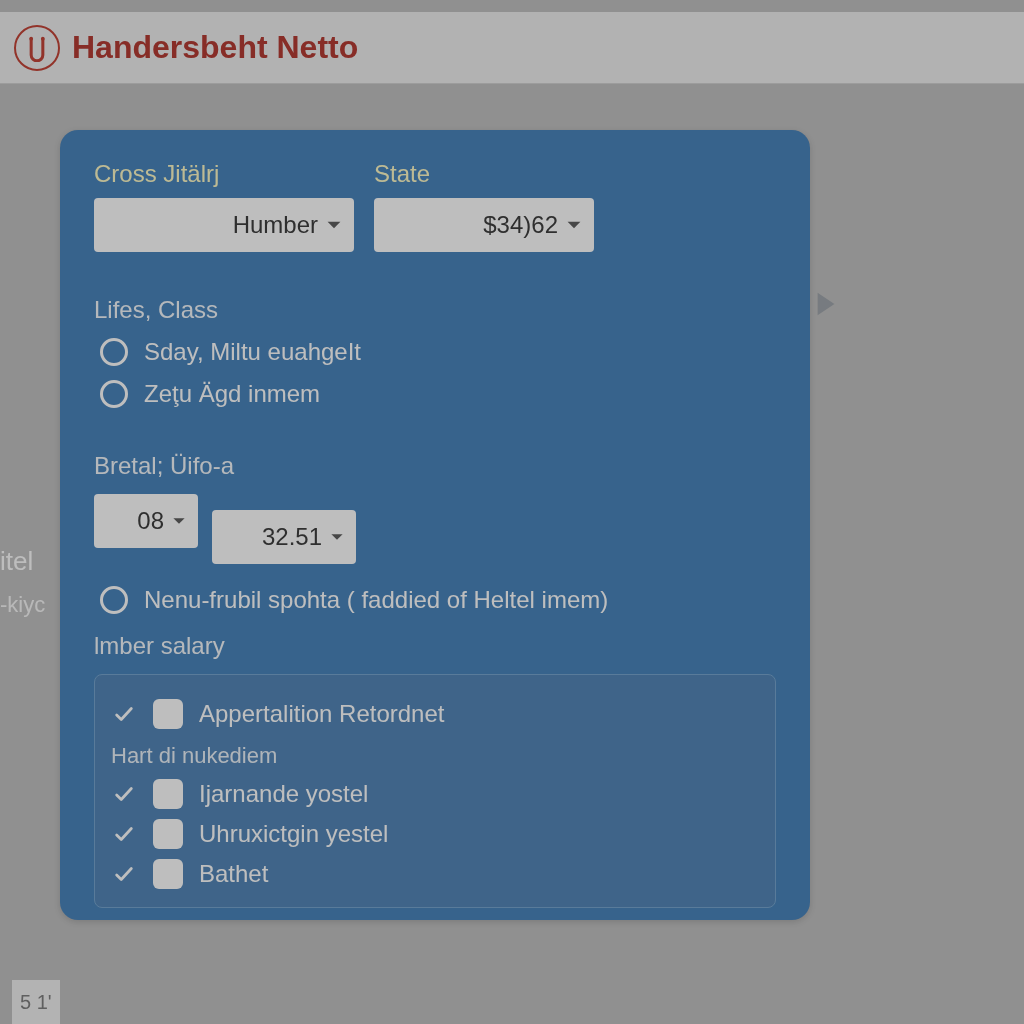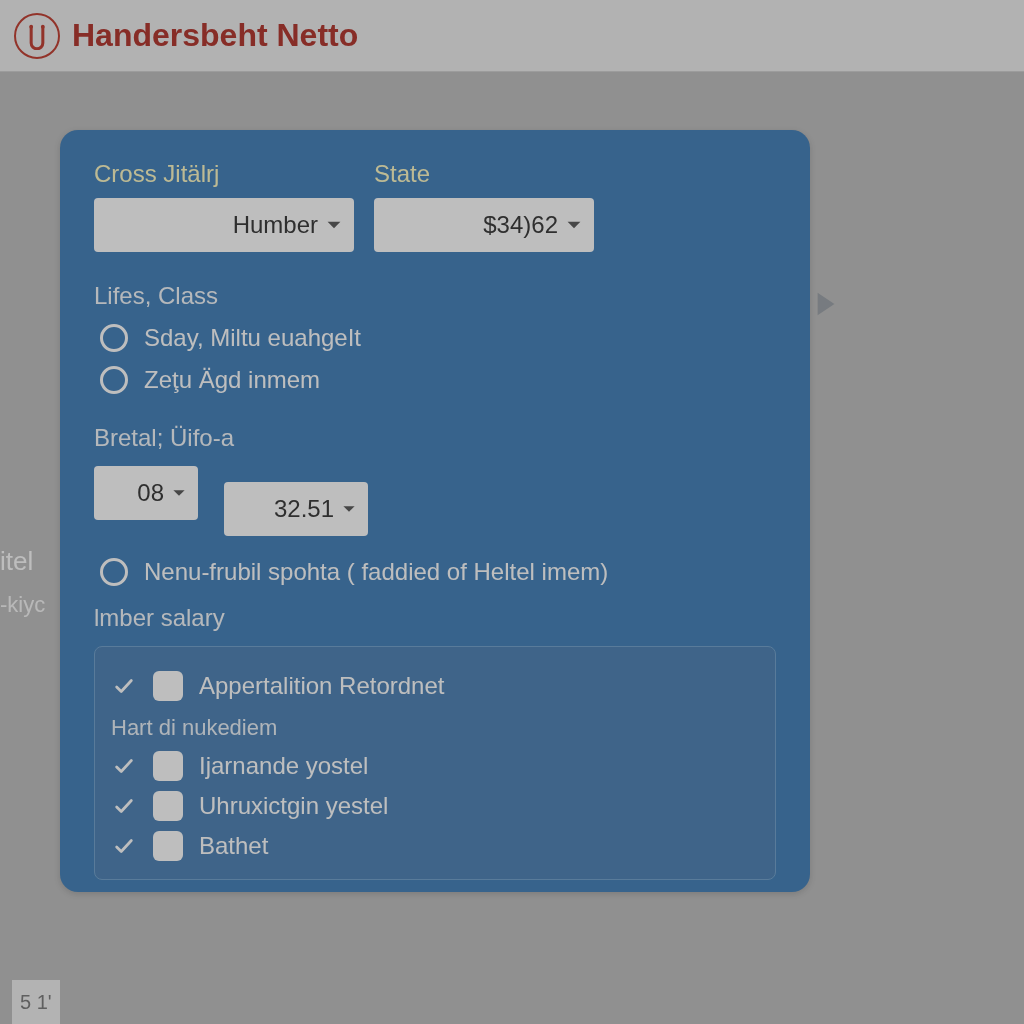--- a/index.html
+++ b/index.html
@@ -1,21 +1,21 @@
 <!DOCTYPE html>
 <html><head>
 <meta charset="utf-8">
 <style>
   * { box-sizing: border-box; margin: 0; padding: 0; }
   html, body { width: 1024px; height: 1024px; font-family: Arial, Helvetica, sans-serif; background: #bdbdbd; overflow: hidden; }
   .page { width: 1024px; height: 1024px; position: relative; background: #bdbdbd; }
   .overlay { position:absolute; inset:0; background: rgba(40,40,40,0.30); pointer-events:none; }
 
   
-  .header { position:absolute; top:0; left:0; right:0; height:72px; background:#eeeeee; border-bottom:1px solid #cfcfcf; display:flex; align-items:center; padding-left:14px; }
+  .header { position:absolute; top:12px; left:0; right:0; height:72px; background:#eeeeee; border-bottom:1px solid #cfcfcf; display:flex; align-items:center; padding-left:14px; }
   .logo { width:46px; height:46px; border:2px solid #c0392b; border-radius:50%; display:flex; align-items:center; justify-content:center; margin-right:12px; }
   .logo svg { width:28px; height:28px; }
   .app-title { font-size:32px; font-weight:bold; color:#b03028; }
 
   
   .bg-panel { position:absolute; left:0; top:538px; color:#fefefe; font-size:26px; line-height:1.8; pointer-events:none; }
   .bg-panel .line1 { display:block; }
   .bg-panel .line2 { display:block; font-size:22px; opacity:.9; }
 
   
@@ -27,26 +27,26 @@
   .field { display:flex; flex-direction:column; }
   .field-label { font-size:24px; margin-bottom:10px; color:#fef9c3; }
   .select { background:#ffffff; color:#333; font-size:24px; height:54px; border:none; border-radius:4px; display:flex; align-items:center; justify-content:flex-end; padding:0 12px; }
   .select .caret { margin-left:8px; }
   .caret svg, .arrow-right svg { display:block; }
   .w1 { width:260px; }
   .w2 { width:220px; }
   .w-small { width:104px; }
   .w-med { width:144px;margin-top:16px; }
 
-  .section-title { font-size:24px; margin-top:30px; margin-bottom:14px; color:#f3f7fb; }
+  .section-title { font-size:24px; margin-top:44px; margin-bottom:14px; color:#f3f7fb; }
 
   .radio-item { display:flex; align-items:center; gap:16px; font-size:24px; margin:8px 0 14px 6px; color:#ffffff; }
   .radio { width:28px; height:28px; border-radius:50%; border:3px solid #ffffff; background:transparent; flex:0 0 28px; }
 
-  .sub-row { display:flex; gap:26px; margin-top:4px; }
+  .sub-row { display:flex; gap:14px; margin-top:4px; }
 
   .arrow-right { position:absolute; right:-30px; top:160px; width:28px; height:28px; }
 
   .inner-box { margin-top:4px; background:#497fb4; border:1px solid #6fa0cc; border-radius:8px; padding:14px 16px 8px 16px; }
 
   .check-item { display:flex; align-items:center; gap:16px; font-size:24px; margin:10px 0; color:#ffffff; }
   .tick { width:26px; height:26px; display:flex; align-items:center; justify-content:center; color:#ffffff; flex:0 0 26px; }
   .tick svg { width:22px; height:22px; stroke:#ffffff; }
   .checkbox { width:30px; height:30px; background:#ffffff; border-radius:6px; flex:0 0 30px; }
 

